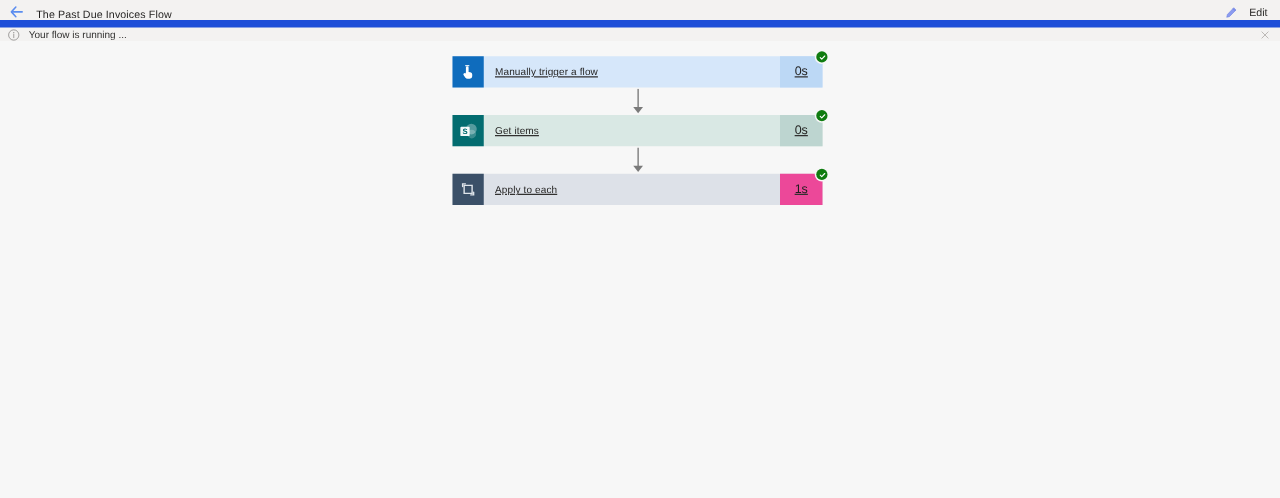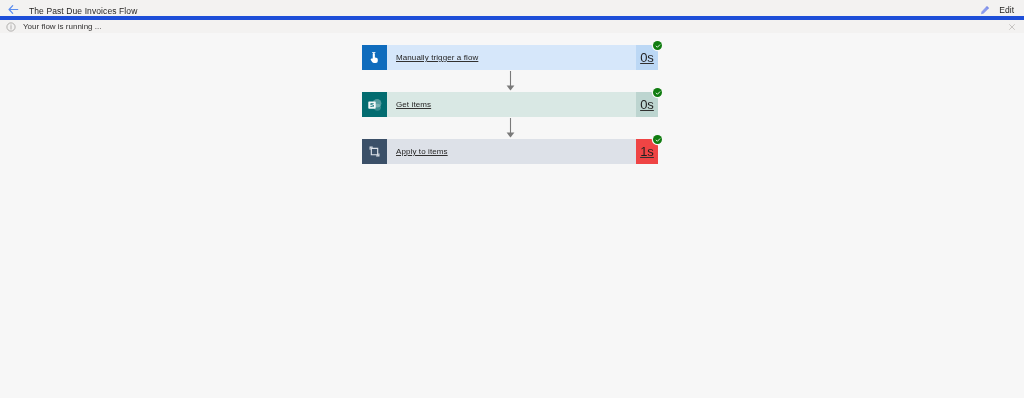--- a/index.html
+++ b/index.html
@@ -66,21 +66,21 @@
     white-space: nowrap;
   }
 
   
   .msgbar {
     position: absolute;
     top: 16px; left: 0;
     width: 1024px;
     height: 17px;
     background: #f3f2f1;
-    border-top: 4px solid #1d4ed8;
+    border-top: 6px solid #1d4ed8;
     display: flex;
     align-items: center;
     box-sizing: border-box;
     padding: 0 6px;
   }
   .info-icon {
     width: 10px;
     height: 10px;
     flex: 0 0 auto;
     display: block;
@@ -151,25 +151,25 @@
     overflow: hidden;
   }
   .card-label {
     font-size: 8px;
     color: #201f1e;
     white-space: nowrap;
     letter-spacing: .1px;
   }
   .card-duration {
     flex: 0 0 auto;
-    width: 22px;
-    display: flex;
-    align-items: center;
-    justify-content: center;
-    font-size: 13px;
+    width: 34px;
+    display: flex;
+    align-items: center;
+    justify-content: center;
+    font-size: 10px;
     color: #201f1e;
   }
   .status-badge {
     position: absolute;
     top: -4px;
     right: -4px;
     width: 9px;
     height: 9px;
     border-radius: 50%;
     background: #107c10;
@@ -184,21 +184,21 @@
   .card.trigger            { background: #d6e7fa; }
   .card.trigger .card-icon { background: #0f6cbd; }
   .card.trigger .card-duration { background: #bcd8f5; }
 
   .card.getitems            { background: #d9e8e4; }
   .card.getitems .card-icon { background: #036c70; }
   .card.getitems .card-duration { background: #bdd5d0; }
 
   .card.loop            { background: #dde1e8; }
   .card.loop .card-icon { background: #3b5068; }
-  .card.loop .card-duration { background: #ef4444; }
+  .card.loop .card-duration { background: #ec4899; }
 
   
   .connector {
     width: 296px;
     height: 22px;
     display: flex;
     align-items: center;
     justify-content: center;
   }
   .connector svg { display: block; }
@@ -305,21 +305,21 @@
     <div class="card-wrap">
       <div class="card loop">
         <div class="card-icon">
           <svg width="15" height="15" viewBox="0 0 16 16" aria-hidden="true">
             <path d="M4.6 4.6 H11.4 V11.4 H4.6 Z" fill="none" stroke="#dfe4ea" stroke-width="1.2"></path>
             <path d="M3.3 5.6 V3.3 H5.7" fill="none" stroke="#dfe4ea" stroke-width="1.2" stroke-linecap="round"></path>
             <path d="M12.7 10.4 V12.7 H10.3" fill="none" stroke="#dfe4ea" stroke-width="1.2" stroke-linecap="round"></path>
           </svg>
         </div>
         <div class="card-body">
-          <span class="card-label">Apply to items</span>
+          <span class="card-label">Apply to each</span>
         </div>
         <div class="card-duration">1s</div>
         <div class="status-badge">
           <svg width="6" height="6" viewBox="0 0 16 16" aria-hidden="true">
             <path d="M3.2 8.2 L6.4 11.4 L12.8 4.8" fill="none" stroke="#ffffff" stroke-width="2.4" stroke-linecap="round" stroke-linejoin="round"></path>
           </svg>
         </div>
       </div>
     </div>
 

